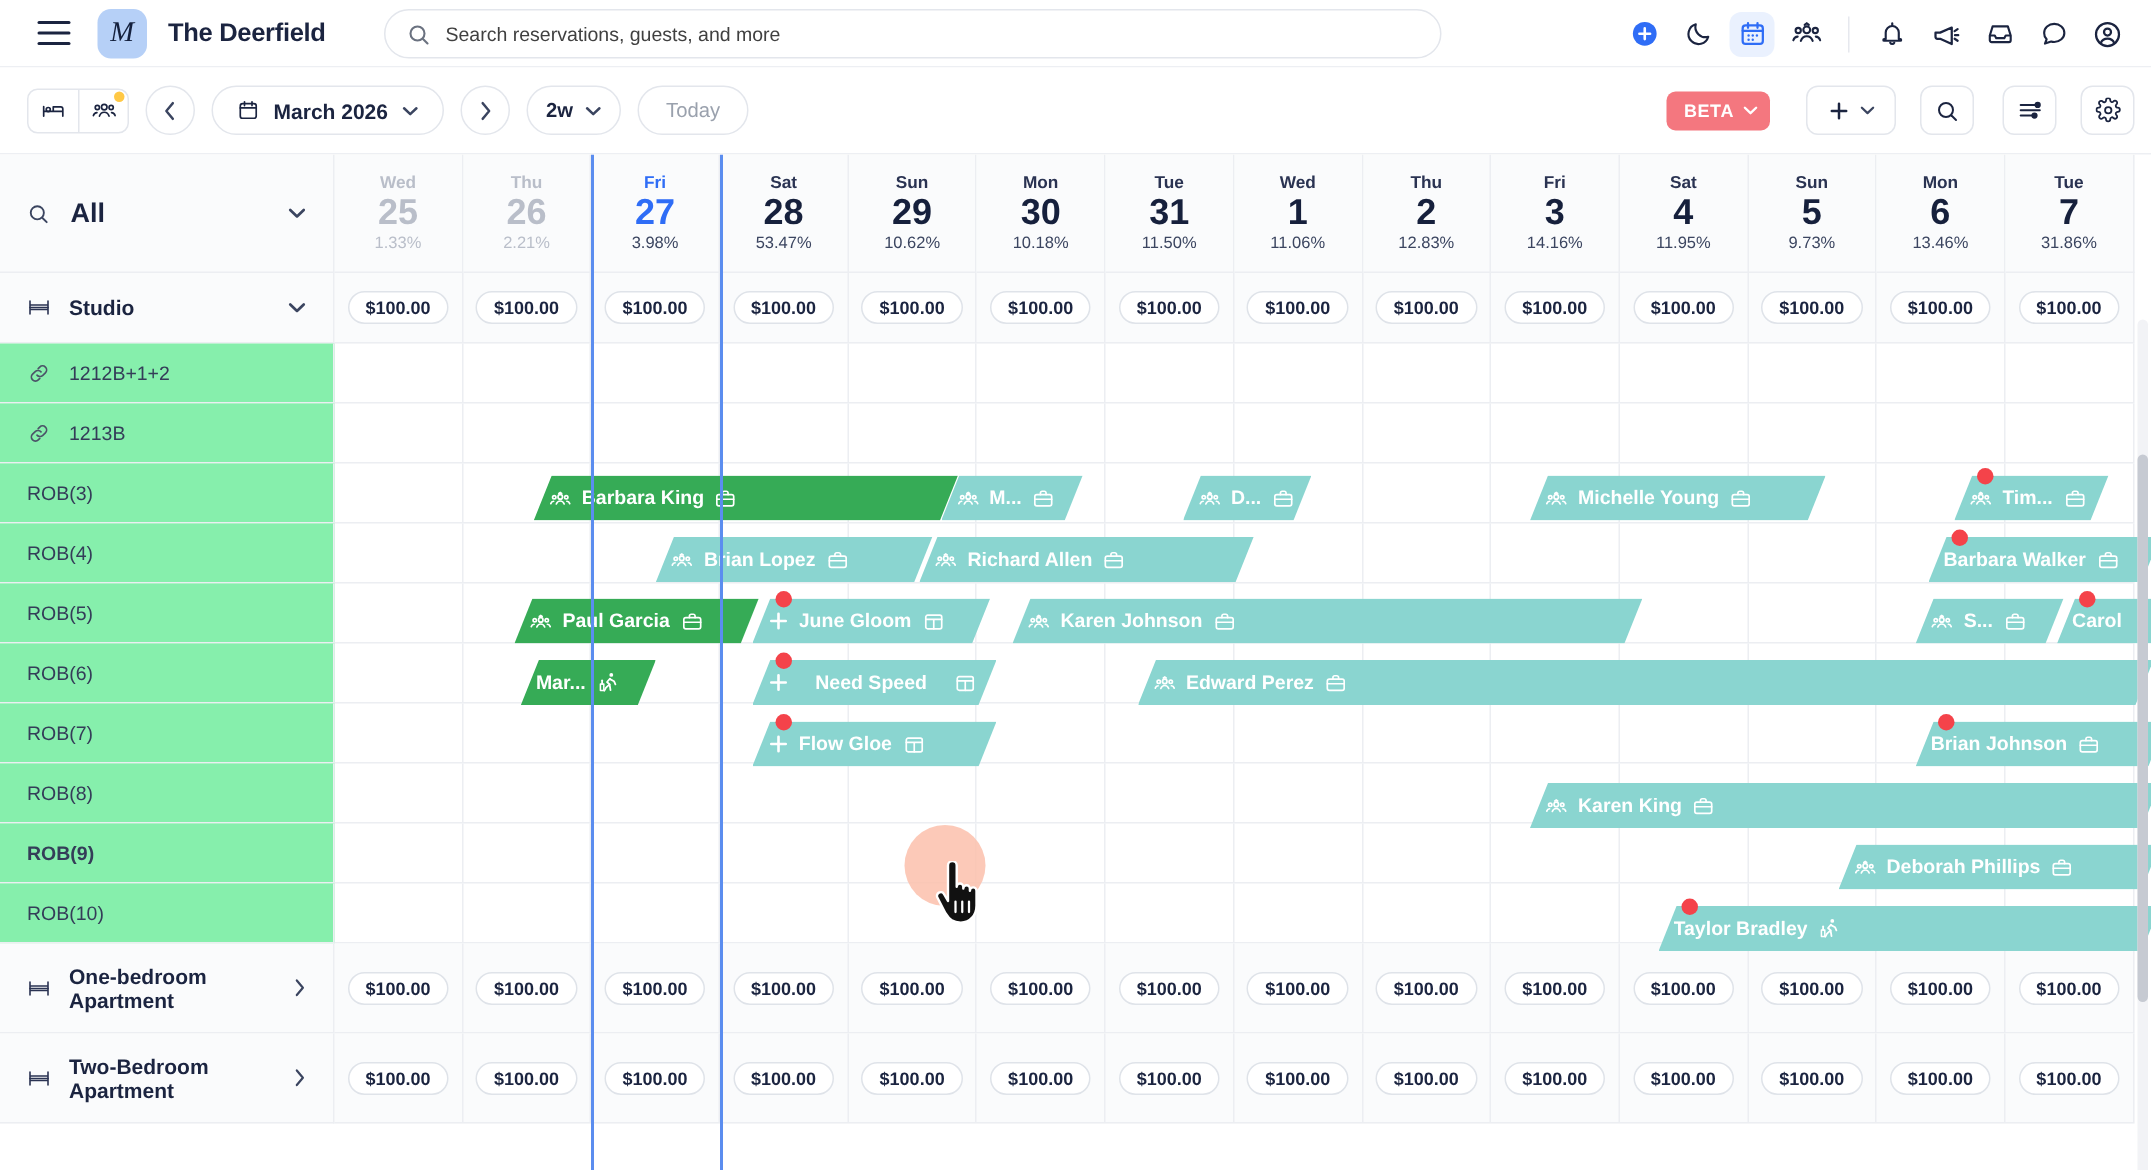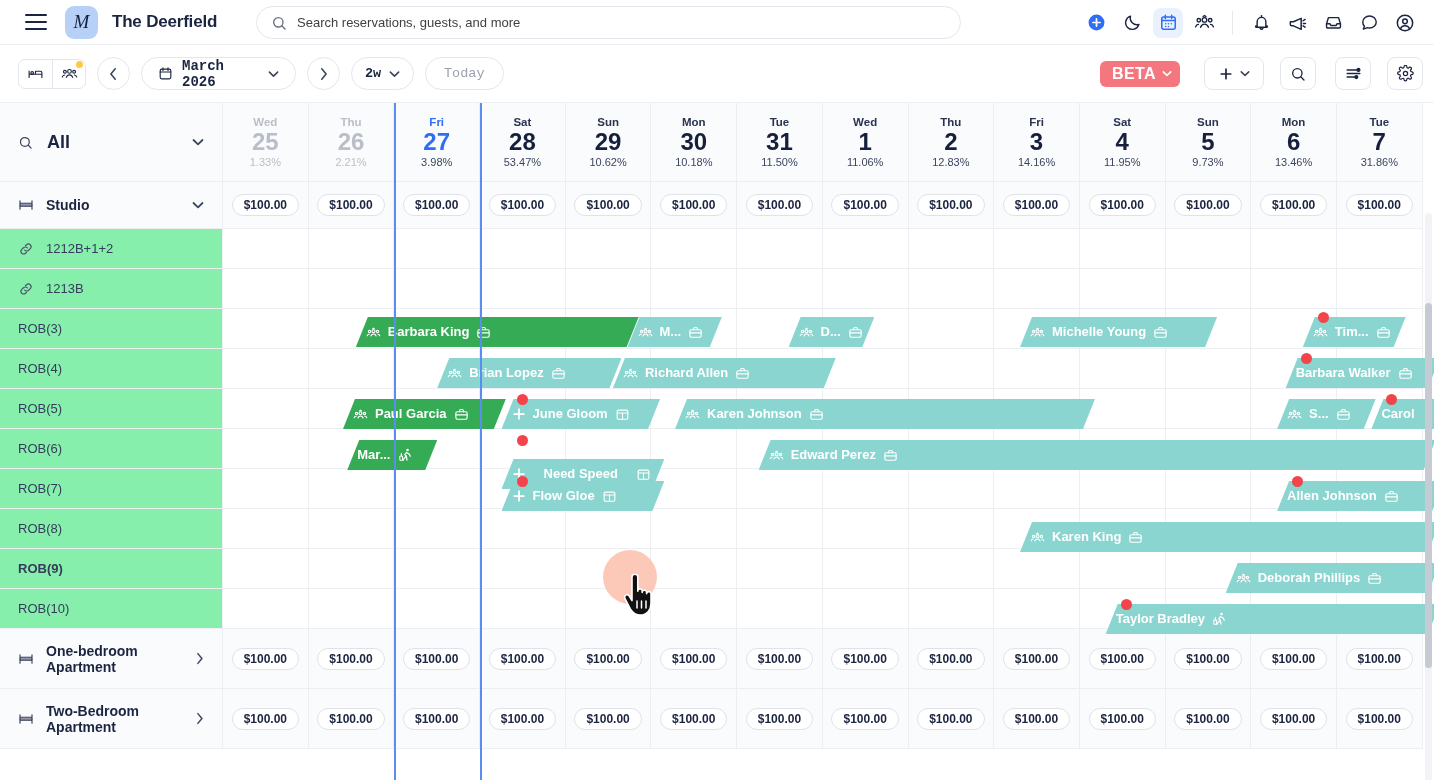--- a/index.html
+++ b/index.html
@@ -42,29 +42,29 @@
   
   .toolbar {
     height: 58px; width:100%;
     display:flex; align-items:center;
     border-bottom:1px solid #edeff3; position:relative; background:#fff;
   }
   .segmented { margin-left:18px; display:flex; border:1px solid #e3e6ec; border-radius:7px; overflow:visible; height:30px; }
   .segmented > div { width:33px; display:flex; align-items:center; justify-content:center; cursor:pointer; position:relative;}
   .segmented > div + div { border-left:1px solid #e3e6ec; }
   .dot-badge { position:absolute; top:1px; right:2px; width:7px; height:7px; border-radius:50%; background:#ffc845; }
-  .rbtn { height:33px; border:1px solid #e3e6ec; border-radius:18px; display:flex; align-items:center; justify-content:center; background:#fff; cursor:pointer;font-family:Liberation Mono, monospace; }
+  .rbtn { height:33px; border:1px solid #e3e6ec; border-radius:18px; display:flex; align-items:center; justify-content:center; background:#fff; cursor:pointer; }
   .navarrow { width:33px; }
   .monthsel { padding: 0 16px; gap:9px; font-size:14px; font-weight:bold; }
   .rangesel { padding: 0 14px; gap:8px; font-size:13.5px; font-weight:bold; }
   .todaybtn { padding: 0 18px; font-size:13.5px; color:#9aa1ad; }
   .tb-gap { margin-left:11px; }
   .beta {
     position:absolute; right:254px; height:26px; padding:0 8px 0 12px;
-    background:#f4777f; color:#fff; border-radius:6px; font-size:16px; font-weight:bold;
+    background:#f4777f; color:#fff; border-radius:6px; font-size:12px; font-weight:bold;
     display:flex; align-items:center; gap:6px; letter-spacing:.4px; cursor:pointer;
   }
   .sqbtn { width:36px; height:33px; border:1px solid #e3e6ec; border-radius:8px; display:flex; align-items:center; justify-content:center; background:#fff; cursor:pointer; }
   .plusgrp { position:absolute; right:170px; width:60px; height:33px; border:1px solid #e3e6ec; border-radius:8px; display:flex; align-items:center; justify-content:center; gap:7px; cursor:pointer;}
   .tr1 { position:absolute; right:118px; }
   .tr2 { position:absolute; right:63px; }
   .tr3 { position:absolute; right:11px; }
 
   
   .grid-wrap { position:relative; width:1434px; height:677px; overflow:hidden; }
@@ -907,21 +907,21 @@
             <svg width="16" height="16" viewBox="0 0 24 24" fill="none" stroke="#fff" stroke-width="1.8" stroke-linecap="round" stroke-linejoin="round">
               <circle cx="14.3" cy="4.4" r="1.9" fill="#fff" stroke="none"></circle>
               <path d="M13 8.2 10 11.5l2.6 2.4.9 5.8"></path>
               <path d="M12.6 13.9 9 17.2l-1.6 3"></path>
               <path d="M13 8.6l4 2.1 1.4 3.2"></path>
               <path d="M3.4 13.5h3.4v6.4H3.4z" stroke-width="1.5"></path>
               <path d="M5.1 13.5V9.8"></path>
             </svg>
           </span>
         </div>
-        <div class="bar teal" style="left: 278.525px; top: 356px; width: 162.83px; gap: 18px;">
+        <div class="bar teal" style="left: 278.525px; top: 337px; width: 162.83px; gap: 18px;">
           <span class="svgi">
             <svg width="14" height="14" viewBox="0 0 16 16" stroke="#fff" stroke-width="2" stroke-linecap="round">
               <path d="M8 2.5v11M2.5 8h11"></path>
             </svg>
           </span>
           <span class="txt">Need Speed</span>
           <span class="svgi">
             <svg width="15" height="15" viewBox="0 0 24 24" fill="none" stroke="#fff" stroke-width="1.8">
               <rect x="3.5" y="5" width="17" height="14.5" rx="2"></rect>
               <path d="M3.5 9.5h17M12 9.5v10" stroke-linecap="round"></path>
@@ -956,21 +956,21 @@
           <span class="txt">Flow Gloe</span>
           <span class="svgi">
             <svg width="15" height="15" viewBox="0 0 24 24" fill="none" stroke="#fff" stroke-width="1.8">
               <rect x="3.5" y="5" width="17" height="14.5" rx="2"></rect>
               <path d="M3.5 9.5h17M12 9.5v10" stroke-linecap="round"></path>
             </svg>
           </span>
         </div>
         <div class="reddot" style="left: 293.525px; top: 373px;"></div>
         <div class="bar teal" style="left: 1054.11px; top: 378px; width: 167.115px;">
-          <span class="txt">Allen Johnson</span>
+          <span class="txt">Brian Johnson</span>
           <span class="svgi">
             <svg width="15" height="15" viewBox="0 0 24 24" fill="none" stroke="#fff" stroke-width="1.8">
               <rect x="3" y="7.5" width="18" height="12" rx="2.2"></rect>
               <path d="M9 7.5V5.8A1.8 1.8 0 0 1 10.8 4h2.4A1.8 1.8 0 0 1 15 5.8v1.7M3 12.5h18" stroke-linecap="round"></path>
             </svg>
           </span>
         </div>
         <div class="reddot" style="left: 1069.11px; top: 373px;"></div>
         <div class="bar teal" style="left: 797.01px; top: 419px; width: 419.93px;">
           <span class="svgi">

